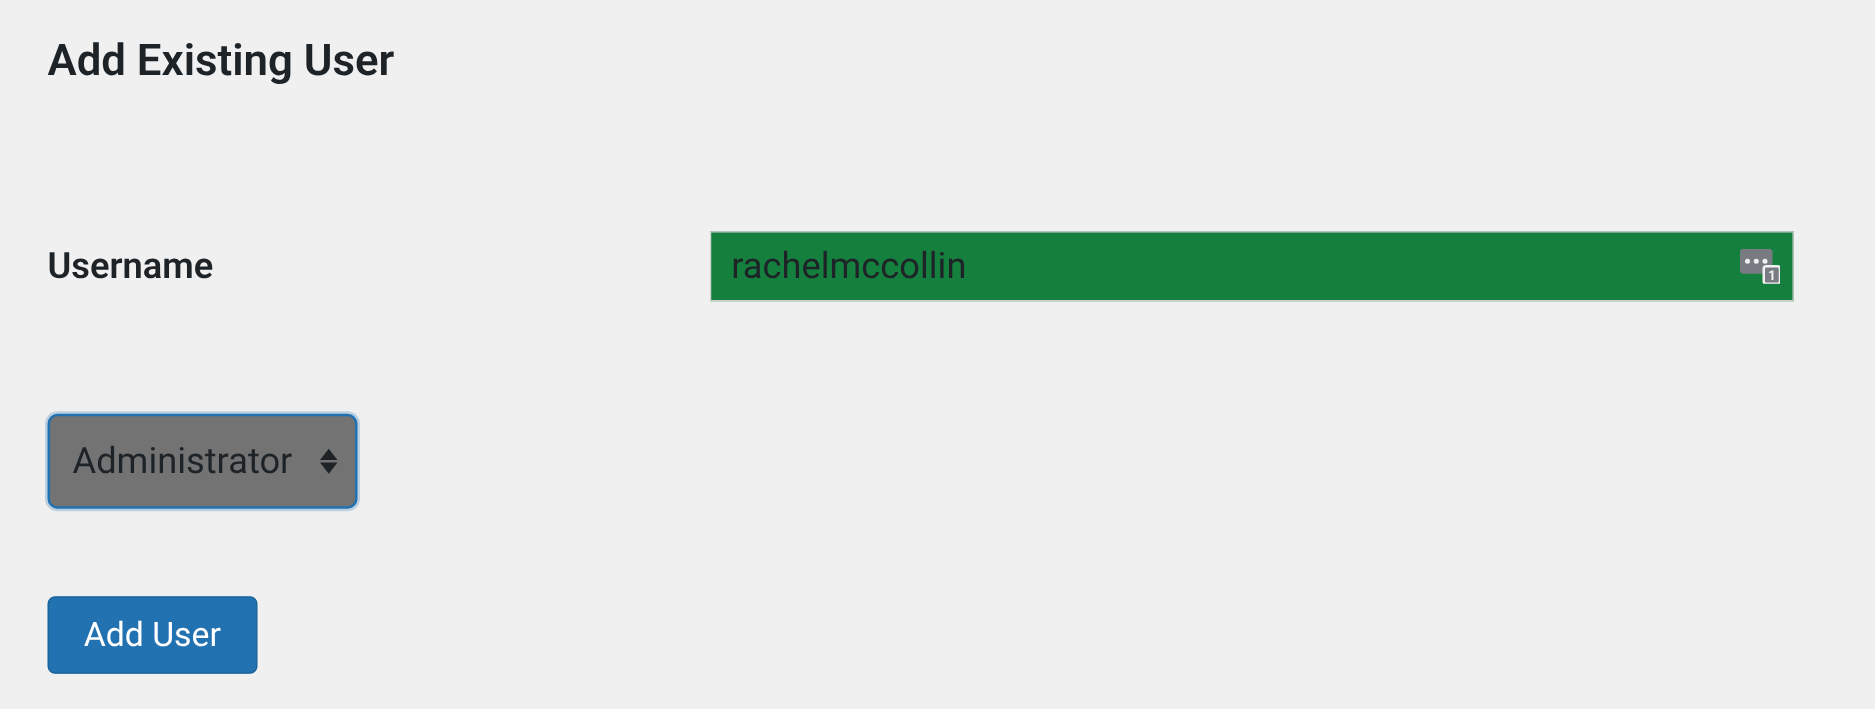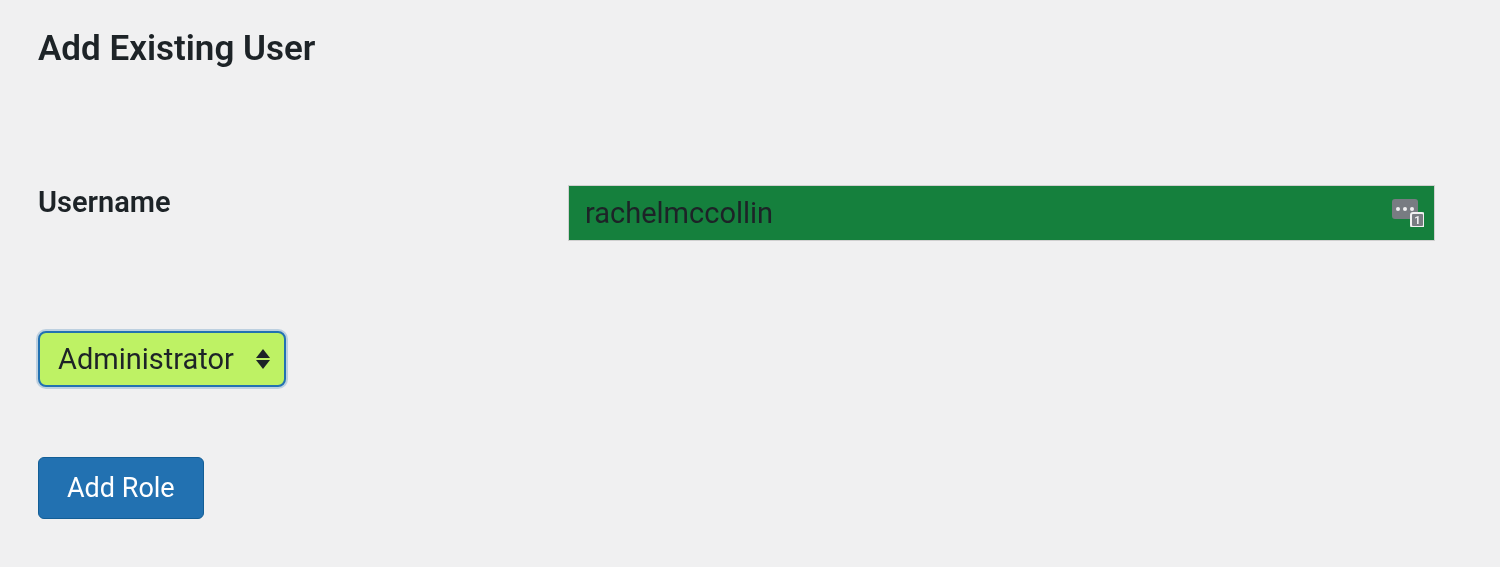--- a/index.html
+++ b/index.html
@@ -16,21 +16,21 @@
       color: #1d2327;
     }
     h2.page-title {
       font-size: 35px;
       font-weight: 600;
       color: #1d2327;
       margin-bottom: 116px;
     }
     .form-row {
       display: flex;
-      align-items: flex-start;
+      align-items: center;
       margin-bottom: 90px;
     }
     .form-row:last-of-type {
       margin-bottom: 70px;
     }
     .form-label {
       width: 530px;
       font-size: 29px;
       font-weight: 600;
       color: #1d2327;
@@ -63,26 +63,26 @@
       color: #787c82;
     }
     .select-wrapper {
       position: relative;
       display: inline-block;
     }
     .role-select {
       appearance: none;
       -webkit-appearance: none;
       -moz-appearance: none;
-      height: 56px;
+      height: 76px;
       padding: 8px 50px 8px 18px;
       font-size: 29px;
       border: 2px solid #2271b1;
       border-radius: 8px;
-      background: #bef264;
+      background: #737373;
       color: #1d2327;
       font-family: inherit;
       cursor: pointer;
       box-shadow: 0 0 0 2px rgba(34,113,177,0.25);
     }
     .select-arrows {
       position: absolute;
       right: 16px;
       top: 50%;
       transform: translateY(-50%);
@@ -147,16 +147,16 @@
     <select class="role-select">
       <option>Administrator</option>
     </select>
     <span class="select-arrows">
       <span class="arrow-up"></span>
       <span class="arrow-down"></span>
     </span>
   </div>
 </div>
 
-<button class="submit-button">Add Role</button>
+<button class="submit-button">Add User</button>
 
 
 
 
 </body></html>

